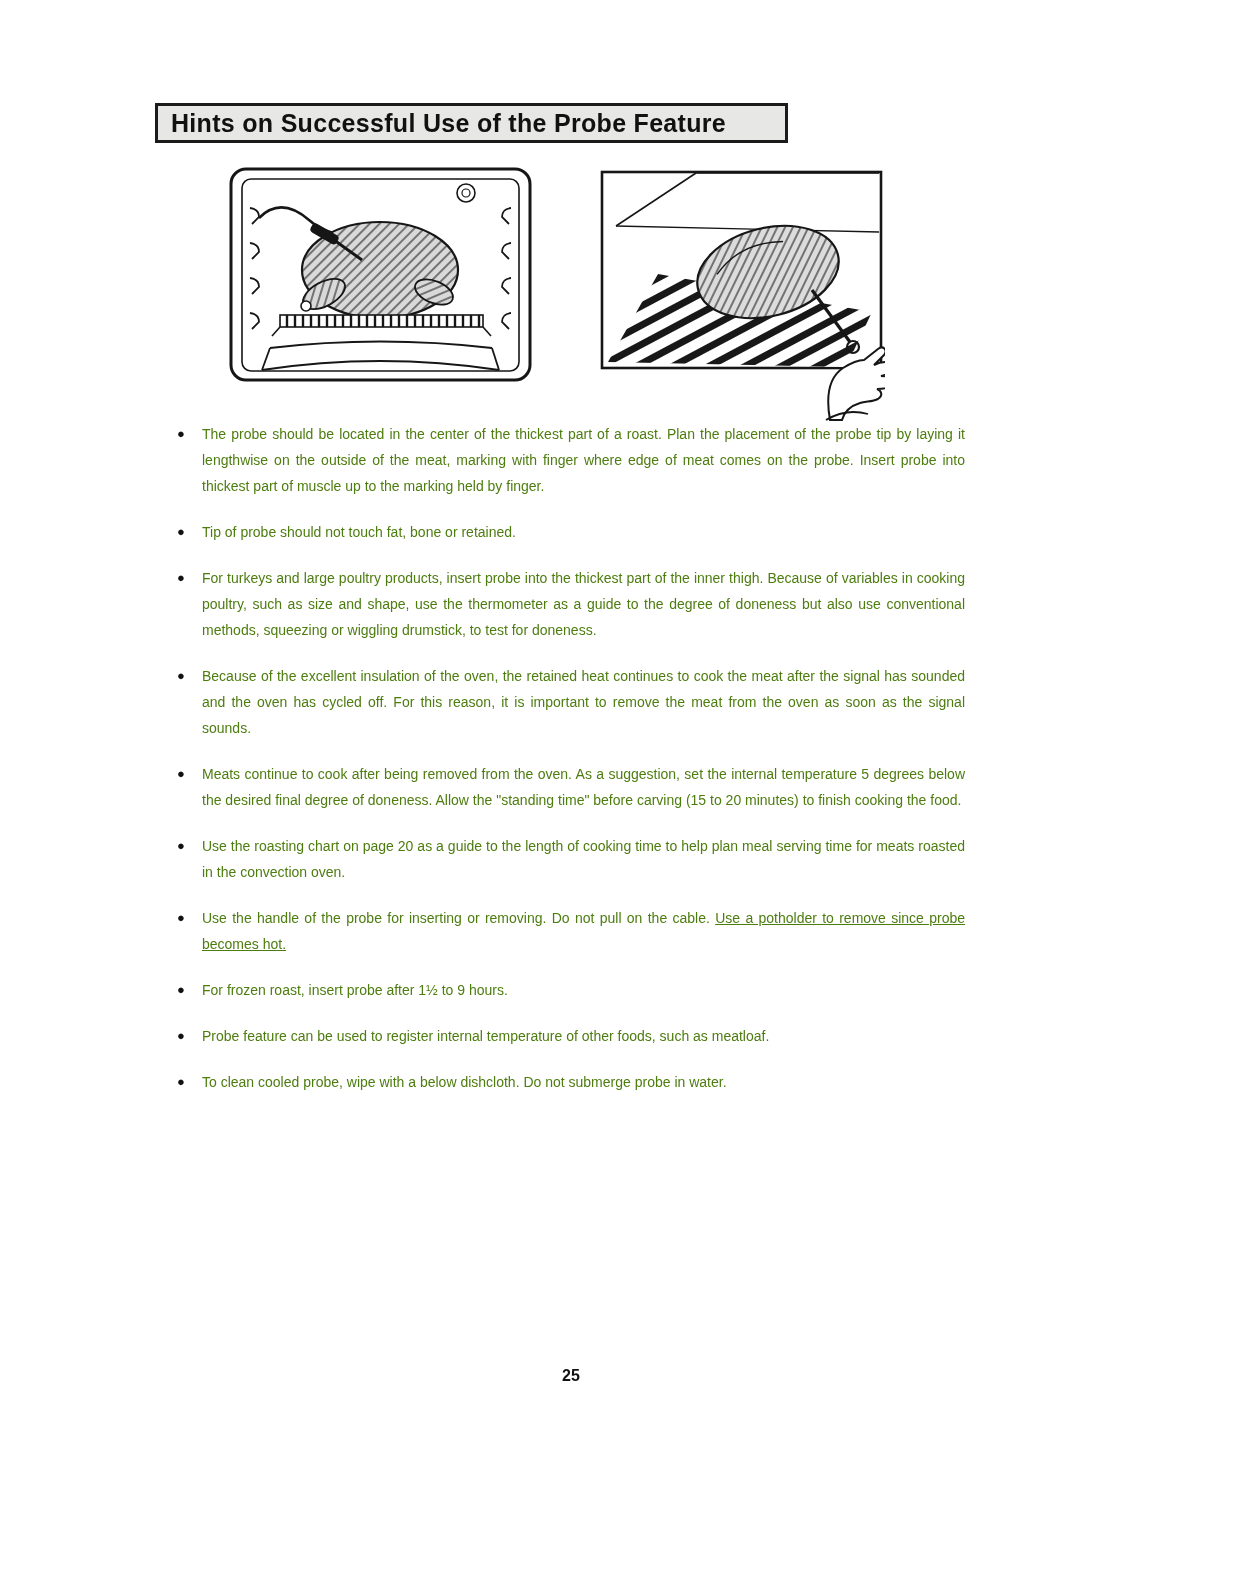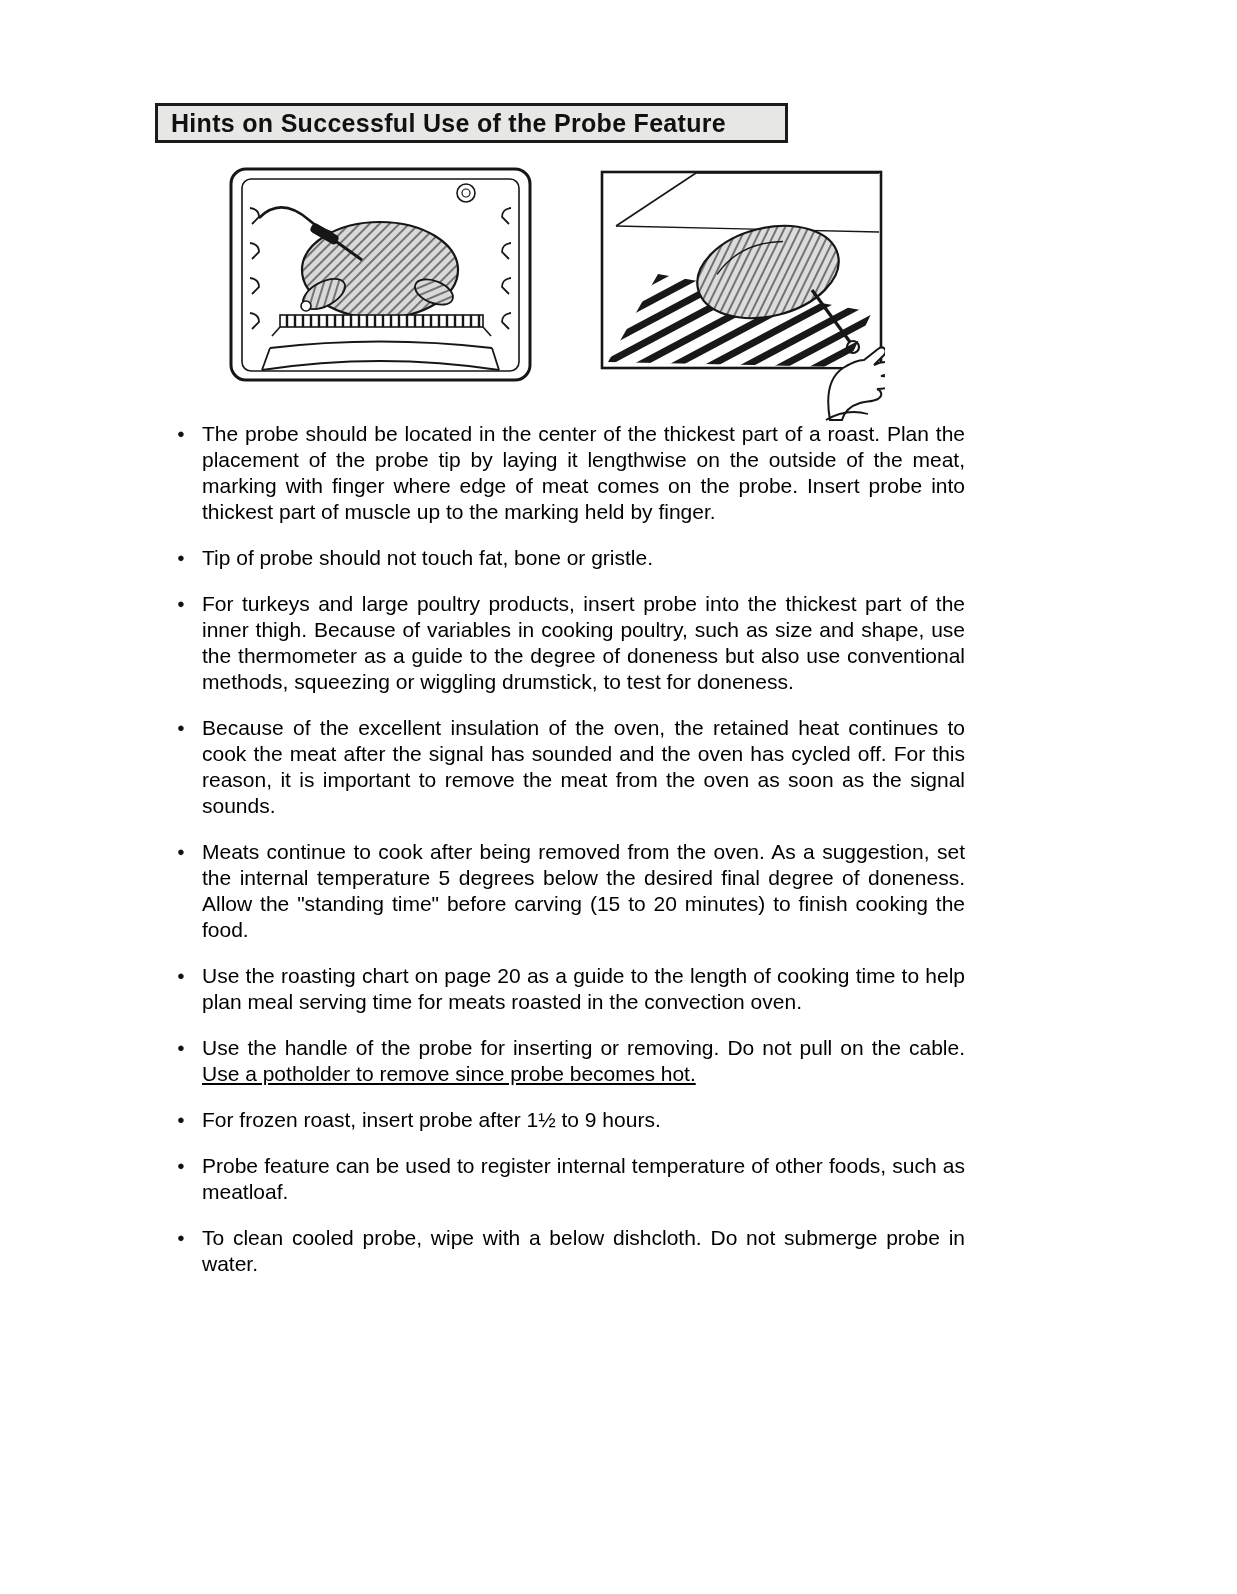--- a/index.html
+++ b/index.html
@@ -45,24 +45,24 @@
   .marker {
     flex: 0 0 25px;
     width: 25px;
     font-size: 13px;
     line-height: 26px;
     color: #111;
   }
   .btext {
     flex: 1;
     margin: 0;
-    font-size: 21px;
+    font-size: 14px;
     line-height: 26px;
     text-align: justify;
-    color: #000000;
+    color: #4d7c0f;
   }
   .u { text-decoration: underline; }
   .page-number {
     position: absolute;
     left: 177px;
     top: 1367px;
     width: 788px;
     text-align: center;
     font-size: 16px;
     font-weight: bold;
@@ -160,21 +160,21 @@
     <path d="M226 250 q 20 -12 42 -6" fill="none" stroke="#161616" stroke-width="1.8"></path>
   </svg>
 
   <div class="bullets">
     <div class="bullet">
       <span class="marker">●</span>
       <p class="btext"><span>The probe should be located in the center of the thickest part of a roast. Plan the placement of the probe tip by laying it lengthwise on the outside of the meat, marking with finger where edge of meat comes on the probe. Insert probe into thickest part of muscle up to the marking held by finger.</span><span class="u"></span></p>
     </div>
     <div class="bullet">
       <span class="marker">●</span>
-      <p class="btext"><span>Tip of probe should not touch fat, bone or gristle.</span><span class="u"></span></p>
+      <p class="btext"><span>Tip of probe should not touch fat, bone or retained.</span><span class="u"></span></p>
     </div>
     <div class="bullet">
       <span class="marker">●</span>
       <p class="btext"><span>For turkeys and large poultry products, insert probe into the thickest part of the inner thigh. Because of variables in cooking poultry, such as size and shape, use the thermometer as a guide to the degree of doneness but also use conventional methods, squeezing or wiggling drumstick, to test for doneness.</span><span class="u"></span></p>
     </div>
     <div class="bullet">
       <span class="marker">●</span>
       <p class="btext"><span>Because of the excellent insulation of the oven, the retained heat continues to cook the meat after the signal has sounded and the oven has cycled off. For this reason, it is important to remove the meat from the oven as soon as the signal sounds.</span><span class="u"></span></p>
     </div>
     <div class="bullet">
@@ -196,14 +196,15 @@
     <div class="bullet">
       <span class="marker">●</span>
       <p class="btext"><span>Probe feature can be used to register internal temperature of other foods, such as meatloaf.</span><span class="u"></span></p>
     </div>
     <div class="bullet">
       <span class="marker">●</span>
       <p class="btext"><span>To clean cooled probe, wipe with a below dishcloth. Do not submerge probe in water.</span><span class="u"></span></p>
     </div>
   </div>
 
+  <div class="page-number">25</div>
 
 </div>
 
 </body></html>

